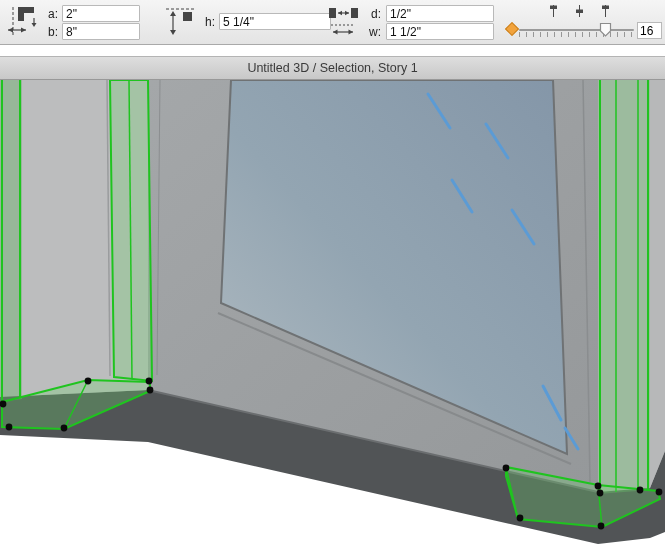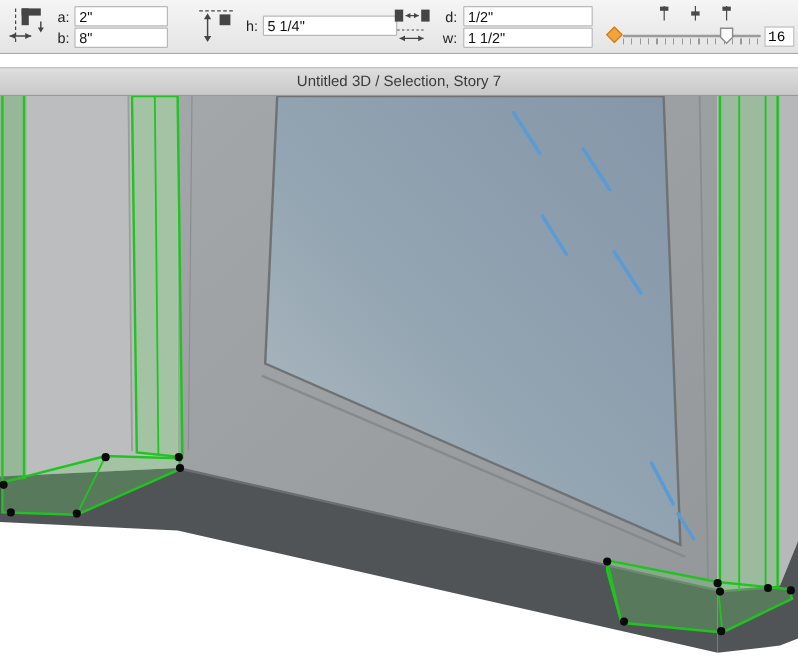--- a/index.html
+++ b/index.html
@@ -31,21 +31,21 @@
   .track-wrap { position: absolute; left: 519px; top: 29px; width: 115px; }
   .track-line { height: 2px; background: #9a9a9a; border-radius: 1px; }
   .ticks {
     margin-top: 1px; height: 5px;
     background: repeating-linear-gradient(90deg, #979797 0 1px, transparent 1px 7px);
   }
   .thumb { position: absolute; left: 80px; top: -7px; }
   .slider-value {
     position: absolute; left: 637px; top: 22px; width: 25px; height: 17px;
     font-size: 12px; border: 1px solid #b9b9b9; padding: 0 2px; background: #fff;
-    font-family: Liberation Mono, monospace;
+    font-family: Liberation Sans, sans-serif;
   }
   
   .titlebar {
     position: absolute; left: 0; top: 56px; width: 665px; height: 24px;
     background: linear-gradient(#dedede, #c8c8c8);
     border-top: 1px solid #b4b4b4; border-bottom: 1px solid #989898;
     display: flex; align-items: center; justify-content: center;
     font-size: 12.5px; color: #3a3a3a;
   }
   
@@ -130,21 +130,21 @@
     <div class="track-line"></div>
     <div class="ticks"></div>
     <svg class="thumb" width="13" height="15">
       <path d="M1.5,1.5 h10 v7.5 l-5,5 l-5,-5 z" fill="#fbfbfb" stroke="#8c8c8c" stroke-width="1.2"></path>
     </svg>
   </div>
   <input class="slider-value" value="16" style="">
 </div>
 
 <div class="titlebar">
-  <span>Untitled 3D / Selection, Story 7</span>
+  <span>Untitled 3D / Selection, Story 1</span>
 </div>
 
 <div class="viewport">
   <svg class="scene" width="665" height="469" viewBox="0 0 665 469">
     <defs>
       <linearGradient id="glassGrad" x1="1" y1="0" x2="0" y2="1">
         <stop offset="0" style="stop-color:var(--glass-top,#8496a8)"></stop>
         <stop offset="0.55" style="stop-color:var(--glass-mid,#93a5b2)"></stop>
         <stop offset="1" style="stop-color:var(--glass-bottom,#b2bcc2)"></stop>
       </linearGradient>

